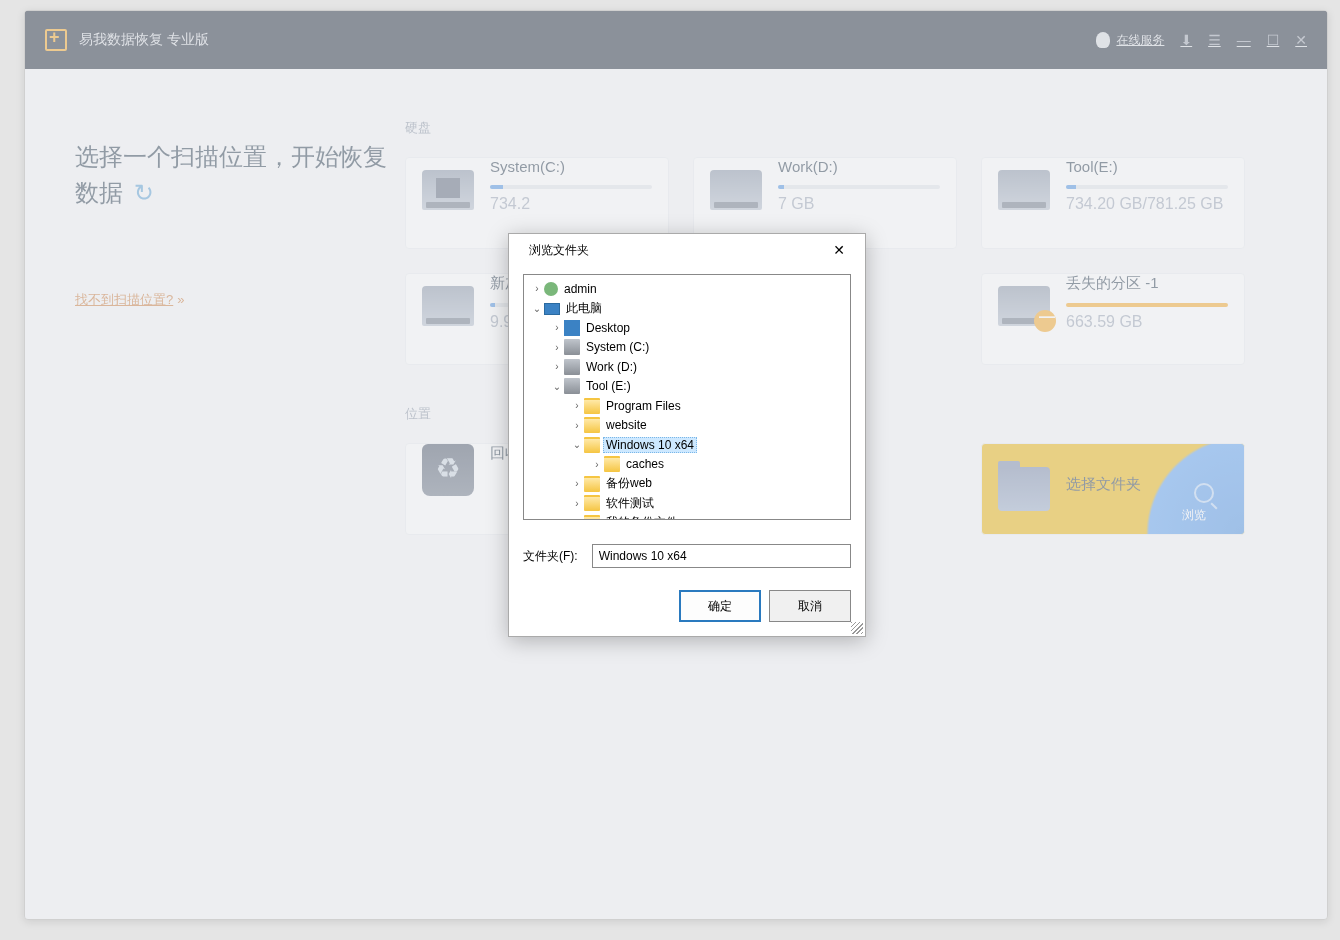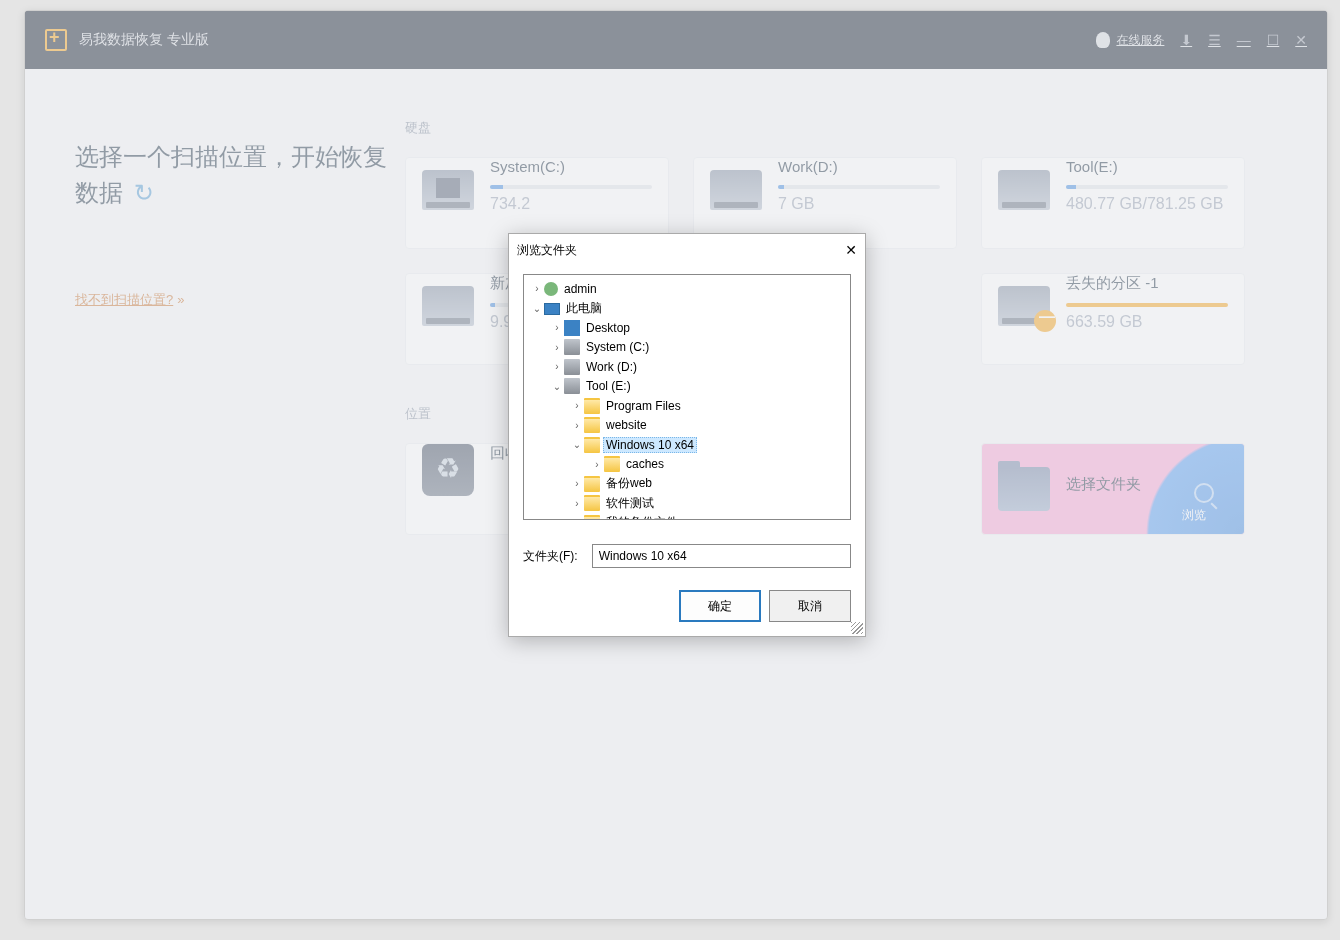--- a/index.html
+++ b/index.html
@@ -36,32 +36,32 @@
 .recycle-icon::before { content: '♻'; position: absolute; top: 8px; left: 50%; transform: translateX(-50%); font-size: 28px; color: #cbd5e0; }
 .drive-info { flex: 1; }
 .drive-name { font-size: 15px; color: #2c3e50; margin-bottom: 10px; }
 .drive-bar { height: 4px; background: #e2e6eb; border-radius: 2px; overflow: hidden; margin-bottom: 6px; position: relative; }
 .drive-bar-fill { height: 100%; background: #4a90e2; }
 .drive-bar-fill.orange { background: #f5a623; }
 .drive-size { font-size: 16px; color: #9ba5b5; }
 .lost-badge { position: absolute; right: -6px; bottom: -6px; width: 22px; height: 22px; background: #f5a623; border-radius: 50%; }
 .lost-badge::after { content: '—'; color: #fff; position: absolute; left: 5px; top: -2px; font-weight: bold; }
 
-.folder-card { width: 264px; height: 92px; background: #f9a8d4; border-radius: 4px; display: flex; align-items: center; padding: 0 16px; cursor: pointer; border: 1px solid #eceef1; position: relative; overflow: hidden; }
+.folder-card { width: 264px; height: 92px; background: #eab308; border-radius: 4px; display: flex; align-items: center; padding: 0 16px; cursor: pointer; border: 1px solid #eceef1; position: relative; overflow: hidden; }
 .folder-icon { width: 52px; height: 44px; background: linear-gradient(#7a8aaa, #9bacc8); border-radius: 2px 4px 4px 4px; position: relative; margin-right: 16px; }
 .folder-icon::before { content: ''; position: absolute; top: -6px; left: 0; width: 22px; height: 8px; background: #7a8aaa; border-radius: 2px 2px 0 0; }
 .browse-corner { position: absolute; right: 0; bottom: 0; width: 100px; height: 92px; background: radial-gradient(circle at 100% 100%, #4a90e2 0%, #5ba0f2 70%, transparent 72%); display: flex; flex-direction: column; align-items: center; justify-content: flex-end; padding-bottom: 10px; color: #fff; font-size: 12px; }
 .browse-corner .mag { width: 20px; height: 20px; border: 2px solid rgba(255,255,255,0.6); border-radius: 50%; margin-bottom: 4px; margin-left: 20px; position: relative; }
 .browse-corner .mag::after { content: ''; position: absolute; right: -6px; bottom: -6px; width: 8px; height: 2px; background: rgba(255,255,255,0.6); transform: rotate(45deg); }
 
 
 .modal-overlay { position: absolute; inset: 0; background: rgba(230,232,235,0.55); }
 
 .dialog { position: absolute; left: 483px; top: 222px; width: 358px; background: #ffffff; border: 1px solid #aaa; box-shadow: 0 4px 20px rgba(0,0,0,0.25); }
-.dialog-title { height: 32px; display: flex; align-items: center; padding: 0 8px; font-size: 12px; }
+.dialog-title { height: 32px; display: flex; align-items: center; padding: 0 20px; font-size: 12px; }
 .dialog-close { margin-left: auto; cursor: pointer; font-size: 14px; }
 .dialog-body { padding: 8px 14px 14px; }
 .dialog-instruction { font-size: 12px; margin-bottom: 18px; }
 
 .tree-container { border: 1px solid #888; height: 246px; overflow-y: auto; position: relative; font-size: 12px; padding: 4px 0; }
 .tree-row { display: flex; align-items: center; height: 19.5px; white-space: nowrap; cursor: default; }
 .tree-row.selected .tree-label { background: #cde8ff; border: 1px dotted #7ab7e8; padding: 0 2px; margin-left: -3px; }
 .tree-toggle { width: 14px; text-align: center; color: #666; font-size: 10px; user-select: none; cursor: pointer; }
 .tree-icon { width: 16px; height: 16px; margin-right: 6px; flex-shrink: 0; }
 .folder-tree-icon { background: linear-gradient(#ffe9a8, #f5c542); border-radius: 1px; border-top: 2px solid #f5c542; }
@@ -142,21 +142,21 @@
         </div>
         <div class="drive-card">
           <div class="drive-icon">
               <div class="drive-icon-box"></div>
             </div>
           <div class="drive-info">
             <div class="drive-name">Tool(E:)</div>
             <div class="drive-bar">
                 <div class="drive-bar-fill" style="width:6%"></div>
               </div>
-            <div class="drive-size">480.77 GB/781.25 GB</div>
+            <div class="drive-size">734.20 GB/781.25 GB</div>
           </div>
         </div>
         <div class="drive-card">
           <div class="drive-icon">
               <div class="drive-icon-box"></div>
             </div>
           <div class="drive-info">
             <div class="drive-name">新加</div>
             <div class="drive-bar">
                 <div class="drive-bar-fill" style="width:3%"></div>

